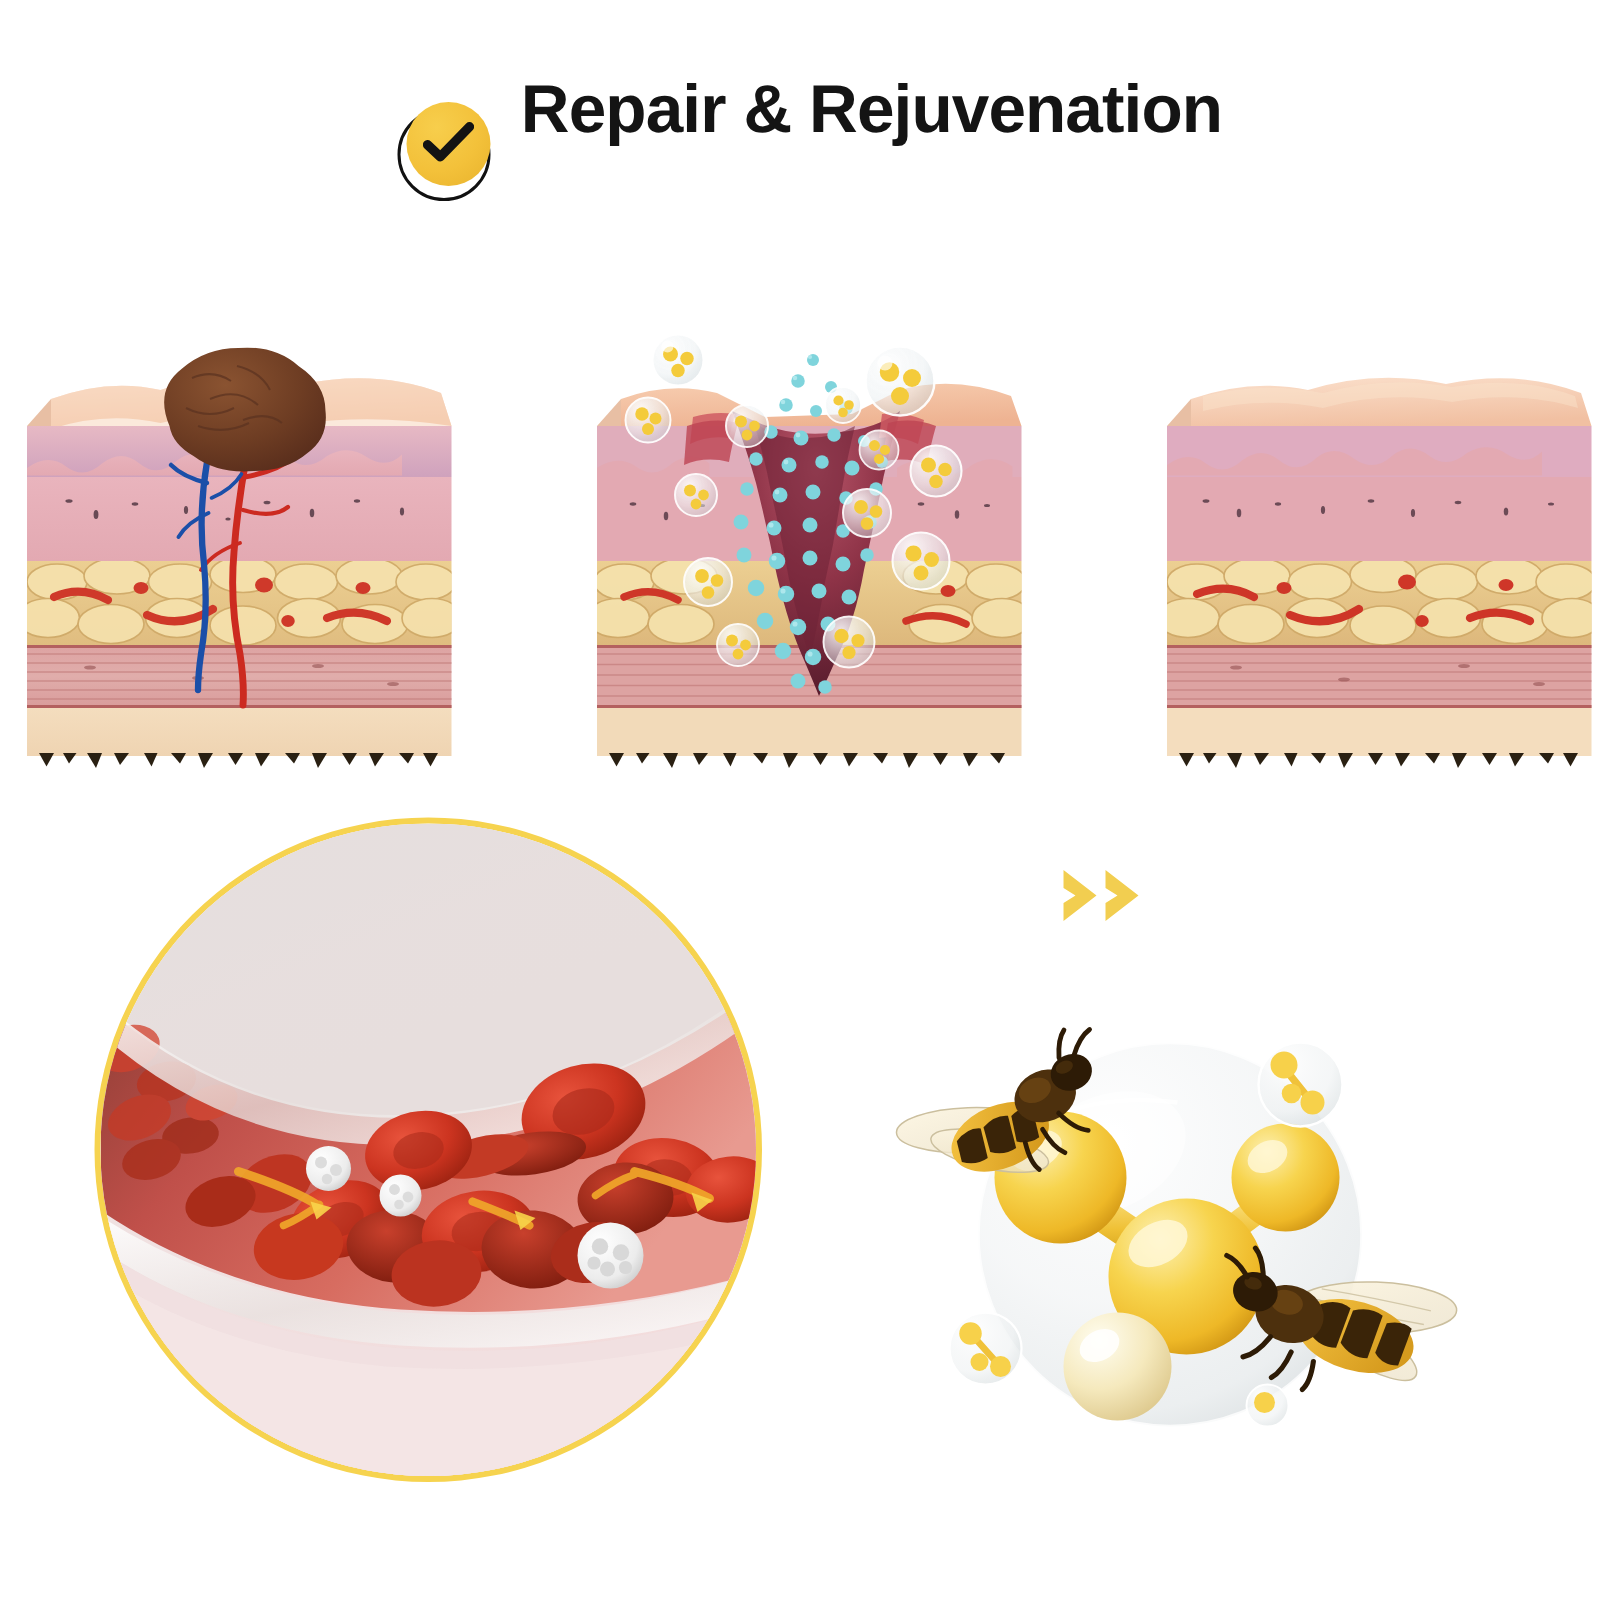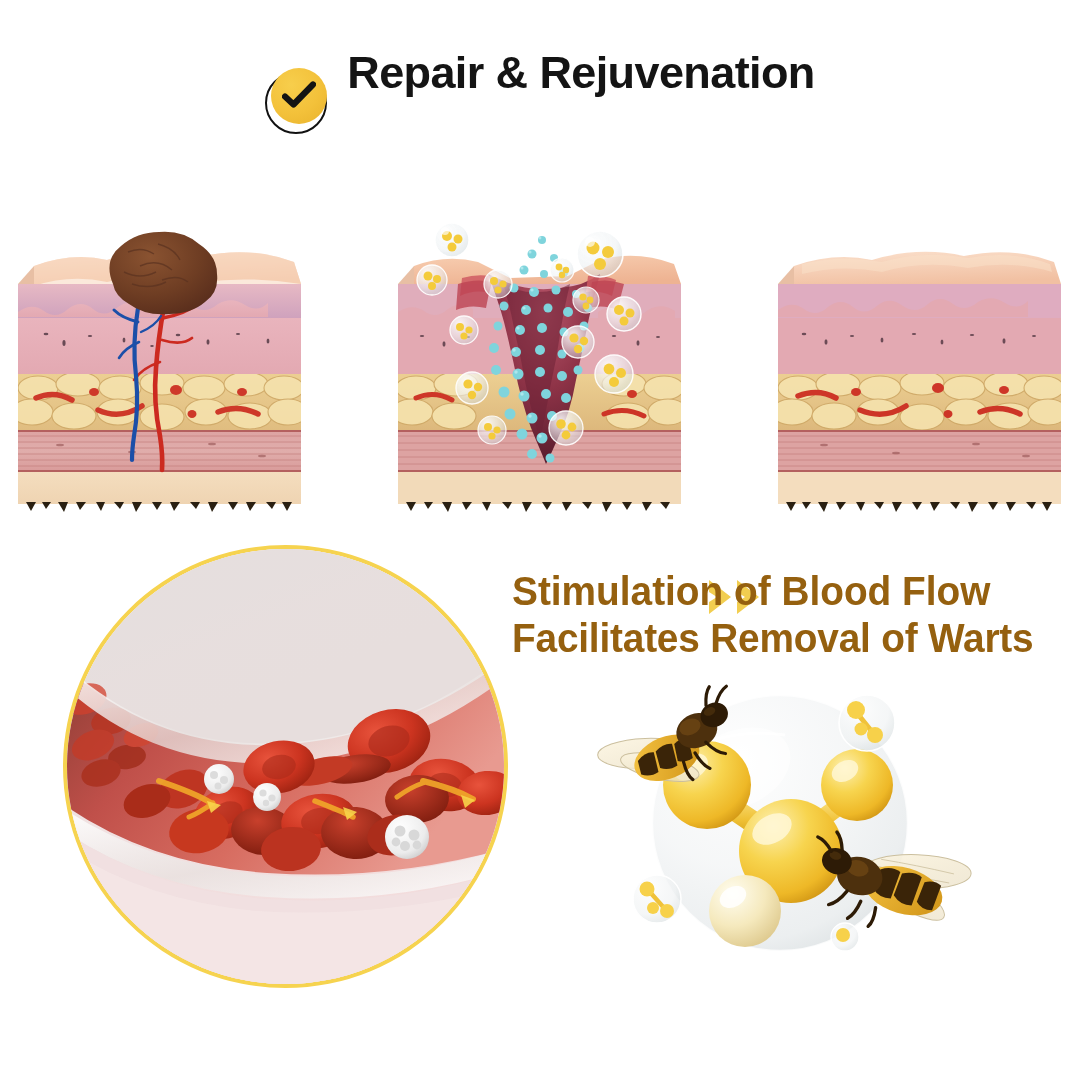--- a/index.html
+++ b/index.html
@@ -759,24 +759,20 @@
         <path d="M330 248 q14 -10 26 -14" stroke-width="5"></path>
       </g>
       <g fill="#f8d44a" opacity="0.9">
         <path d="M140 252 l14 4 l-10 8 Z"></path>
         <path d="M276 258 l14 5 l-10 8 Z"></path>
         <path d="M394 246 l14 5 l-10 8 Z"></path>
       </g>
     </svg>
   </div>
 
-  <div class="subhead">
-    <div class="subhead-line l1">Stimulation of Blood Flow</div>
-    <div class="subhead-line l2">Facilitates Removal of Warts</div>
-  </div>
 
   <div class="bee-art">
     <svg viewBox="0 0 450 310" aria-hidden="true">
       <defs>
         <radialGradient id="sphereG" cx="0.34" cy="0.26" r="0.82">
           <stop offset="0" stop-color="#ffffff" stop-opacity="0.98"></stop>
           <stop offset="0.5" stop-color="#f2f4f5" stop-opacity="0.72"></stop>
           <stop offset="0.86" stop-color="#dfe4e6" stop-opacity="0.6"></stop>
           <stop offset="1" stop-color="#c6ced1" stop-opacity="0.55"></stop>
         </radialGradient>

